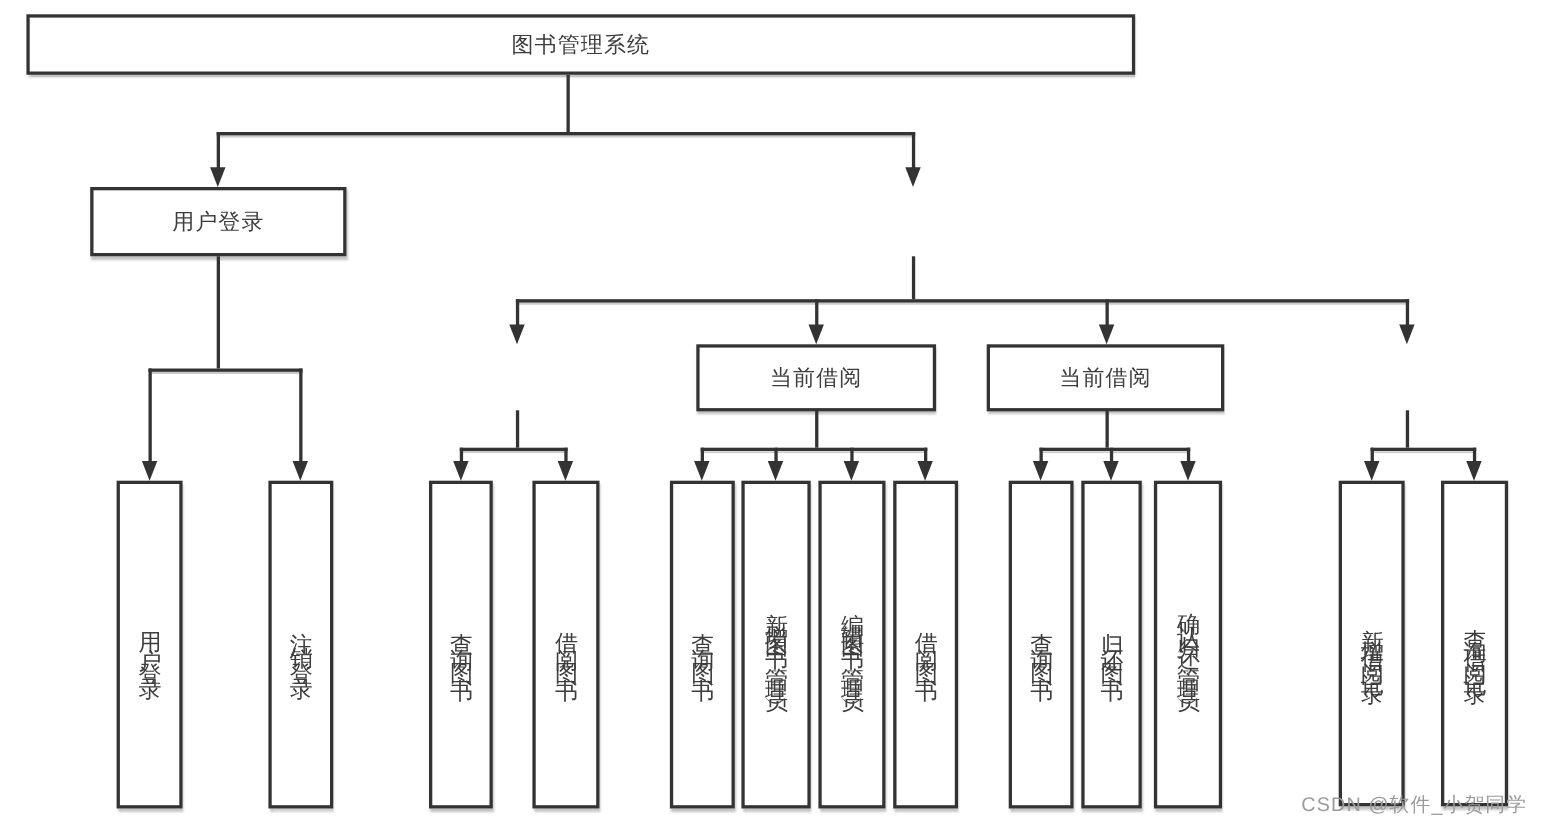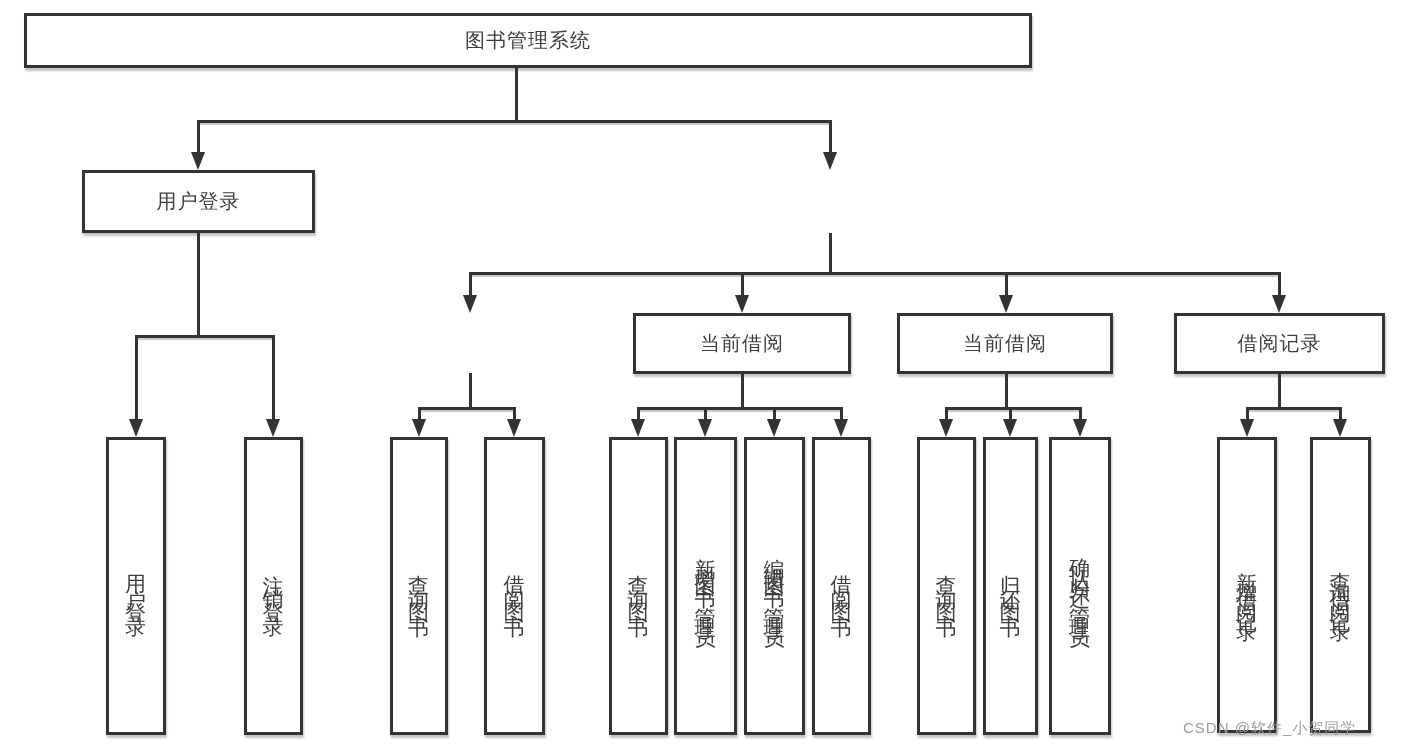--- a/index.html
+++ b/index.html
@@ -33,21 +33,21 @@
   .vline{position:absolute;width:3px;background:#333333;}
   .hline{position:absolute;height:3px;background:#333333;box-shadow:0 2px 1px rgba(120,120,120,0.4);}
   .arrow{
     position:absolute;width:0;height:0;
     border-left:7px solid transparent;
     border-right:7px solid transparent;
     border-top:18px solid #333333;
   }
   .watermark{
     position:absolute;left:1183px;top:719px;
-    font-size:15px;color:#9b9b9b;letter-spacing:1px;
+    font-size:18px;color:#9b9b9b;letter-spacing:1px;
     z-index:10;white-space:nowrap;
   }
 </style>
 </head>
 <body>
 
 <div class="canvas">
 
   <div class="box" style="left:24px;top:13px;width:1008px;height:55px;">
     <span class="h-label">图书管理系统</span>
@@ -55,23 +55,20 @@
 
   <div class="box" style="left:82px;top:170px;width:233px;height:63px;">
     <span class="h-label">用户登录</span>
   </div>
 
   <div class="box" style="left:633px;top:313px;width:218px;height:61px;">
     <span class="h-label">当前借阅</span>
   </div>
   <div class="box" style="left:897px;top:313px;width:216px;height:61px;">
     <span class="h-label">当前借阅</span>
-  </div>
-  <div class="box" style="left:1174px;top:313px;width:211px;height:61px;">
-    <span class="h-label">借阅记录</span>
   </div>
 
   <div class="box" style="left:106px;top:437px;width:60px;height:298px;">
     <span class="v-label ls14">用户登录</span>
   </div>
   <div class="box" style="left:244px;top:437px;width:59px;height:298px;">
     <span class="v-label ls14">注销登录</span>
   </div>
 
   <div class="box" style="left:390px;top:437px;width:58px;height:298px;">

